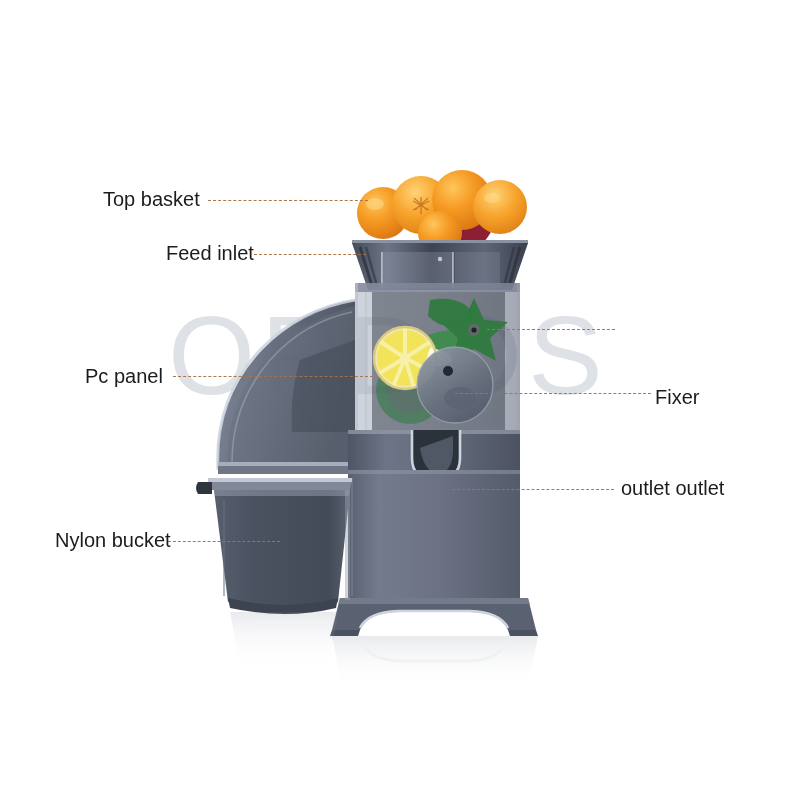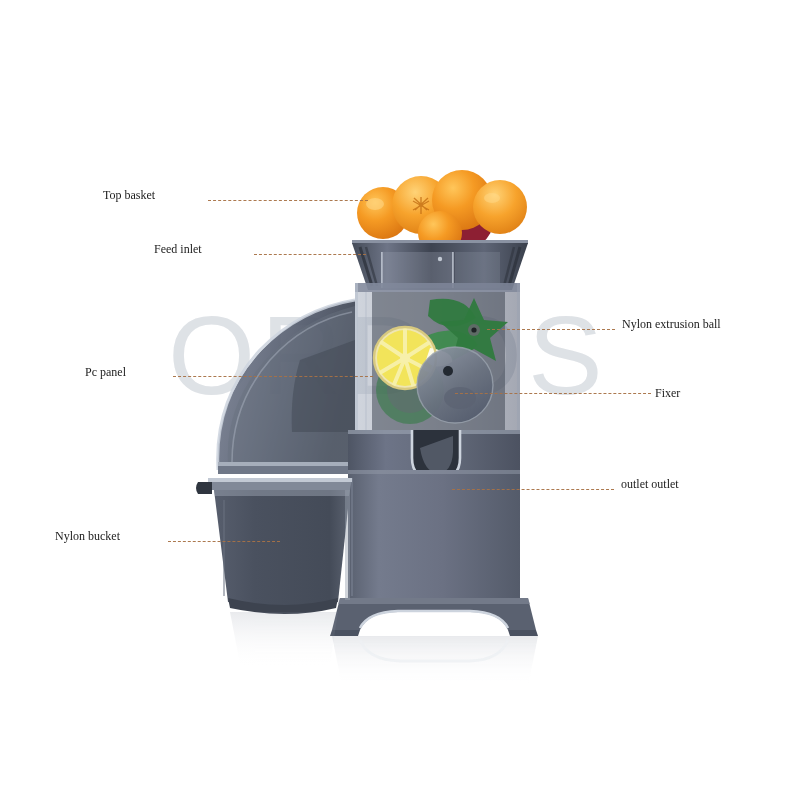--- a/index.html
+++ b/index.html
@@ -30,25 +30,25 @@
     opacity: .85;
     user-select: none;
     white-space: nowrap;
     line-height: 1;
     font-family: "Liberation Sans", sans-serif;
   }
 
   
   .callout {
     position: absolute;
-    font-size: 12px;
+    font-size: 20px;
     color: #1c1c1c;
     white-space: nowrap;
     line-height: 1;
-    font-family: Liberation Serif, serif;
+    font-family: Liberation Sans, sans-serif;
   }
   .callout.right { text-align: left; }
   .callout.left  { text-align: right; }
 
   
   .leader {
     position: absolute;
     height: 0;
     border-top: 1.6px dashed #a87246;
     opacity: .95;
@@ -270,25 +270,24 @@
   <div class="leader" style="left:208px; top:200px; width:160px;"></div>
   <div class="leader" style="left:254px; top:254px; width:112px;"></div>
   <div class="leader" style="left:173px; top:376px; width:200px;"></div>
   <div class="leader" style="left:168px; top:541px; width:112px;"></div>
   <div class="leader" style="left:487px; top:329px; width:128px;"></div>
   <div class="leader" style="left:455px; top:393px; width:196px;"></div>
   <div class="leader" style="left:452px; top:489px; width:162px;"></div>
 
   <div class="callout left" style="left:103px; top:189px;">Top basket</div>
 
-  <div class="callout left" style="left:154px; top:243px;">Feed inlet</div>
+  <div class="callout left" style="left:166px; top:243px;">Feed inlet</div>
 
   <div class="callout left" style="left:85px; top:366px;">Pc panel</div>
 
   <div class="callout left" style="left:55px; top:530px;">Nylon bucket</div>
 
-  <div class="callout right" style="left:622px; top:318px;">Nylon extrusion ball</div>
 
   <div class="callout right" style="left:655px; top:387px;">Fixer</div>
 
   <div class="callout right" style="left:621px; top:478px;">outlet outlet</div>
 
 </div>
 
 </body></html>

